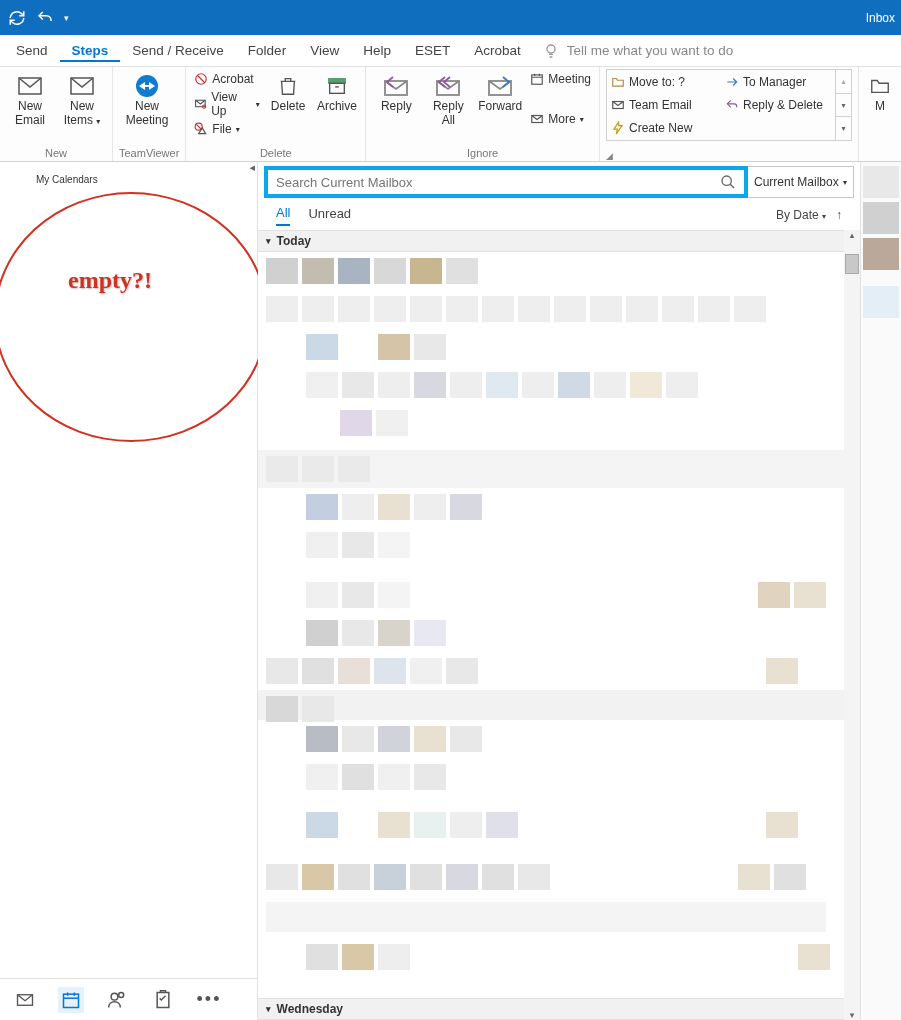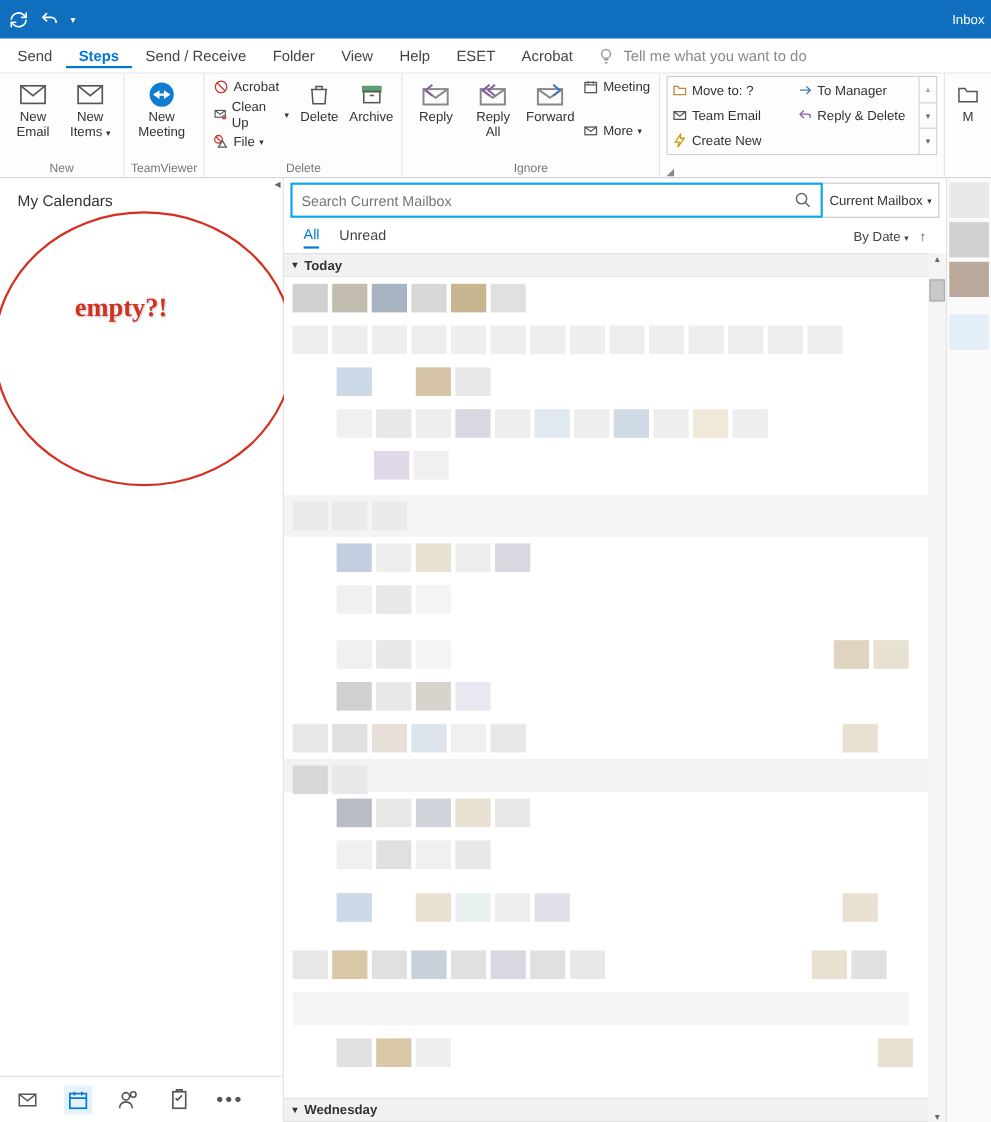--- a/index.html
+++ b/index.html
@@ -33,30 +33,30 @@
   .qs-item{width:50%;display:flex;align-items:center;gap:4px;font-size:12px;padding:2px 4px;cursor:pointer;}
   .qs-scroll{width:16px;border-left:1px solid #d0d0d0;display:flex;flex-direction:column;}
   .qs-sb{flex:1;border-bottom:1px solid #d0d0d0;display:flex;align-items:center;justify-content:center;cursor:pointer;}
   .qs-sb:last-child{border-bottom:none;}
   .launcher{font-size:9px;color:#888;cursor:pointer;float:right;margin-top:-14px;margin-right:2px;}
 
   
   .body{display:flex;height:858px;}
   .leftpane{width:258px;position:relative;border-right:1px solid #e1e1e1;}
   .collapse-btn{position:absolute;top:-1px;right:2px;font-size:11px;color:#666;cursor:pointer;}
-  .mycal{padding:12px 16px;font-size:14px;color:#333;}
+  .mycal{padding:12px 16px;font-size:10px;color:#333;margin-left:20px;}
   .annot-circle{position:absolute;top:30px;left:-6px;width:274px;height:250px;border:2px solid #d43021;border-radius:50%;}
   .annot-text{position:absolute;top:105px;left:68px;font-size:24px;color:#d43021;font-weight:600;text-shadow:1px 1px 2px rgba(0,0,0,.25);font-family:"Segoe Script","Comic Sans MS",cursive;}
   .nav-bottom{position:absolute;bottom:0;left:0;right:0;height:42px;border-top:1px solid #e1e1e1;display:flex;align-items:center;gap:20px;padding:0 12px;}
   .nav-btn{cursor:pointer;display:flex;align-items:center;justify-content:center;width:26px;height:26px;}
   .nav-btn.active{background:#e5f1fb;}
 
   .middle{flex:1;display:flex;flex-direction:column;border-right:1px solid #e1e1e1;}
   .searchbar{height:32px;margin:4px 6px 2px;display:flex;}
-  .searchbox{flex:1;border:2px solid #0ea5e9;display:flex;align-items:center;padding:0 8px;color:#888;}
+  .searchbox{flex:1;border:4px solid #0ea5e9;display:flex;align-items:center;padding:0 8px;color:#888;}
   .searchbox input{border:none;outline:none;flex:1;font-size:13px;color:#888;}
   .scope{width:106px;border:1px solid #c8c8c8;border-left:none;display:flex;align-items:center;padding:0 6px;font-size:12px;justify-content:space-between;cursor:pointer;}
   .filter-row{height:30px;display:flex;align-items:center;padding:0 18px;gap:18px;}
   .filter-tab{font-size:13px;color:#444;cursor:pointer;padding-bottom:4px;}
   .filter-tab.active{color:#0078d4;border-bottom:2px solid #0078d4;}
   .filter-right{margin-left:auto;display:flex;align-items:center;gap:10px;font-size:12px;color:#444;}
   .listwrap{flex:1;position:relative;overflow:hidden;}
   .section-hdr{background:#f1f1f1;border-top:1px solid #e1e1e1;border-bottom:1px solid #e1e1e1;padding:3px 8px;font-size:12px;font-weight:600;display:flex;align-items:center;gap:6px;cursor:pointer;}
   .blurred{height:726px;background:#fff;}
   .row{display:flex;flex-wrap:wrap;gap:0;padding:4px 6px;}
@@ -162,21 +162,21 @@
               <path d="M6 6l12 12"></path>
             </svg>
             <span>Acrobat</span>
           </div>
         <div class="sm-btn">
             <svg width="14" height="14" viewBox="0 0 24 24" fill="none" stroke="#555" stroke-width="2">
               <rect x="3" y="5" width="18" height="12"></rect>
               <path d="M3 5l9 7 9-7"></path>
               <circle cx="19" cy="17" r="3" stroke="#c33"></circle>
             </svg>
-            <span>Clean Up</span>
+            <span>View Up</span>
             <span style="font-size:8px">▾</span>
           </div>
         <div class="sm-btn">
             <svg width="14" height="14" viewBox="0 0 24 24" fill="none" stroke="#555" stroke-width="2">
               <circle cx="8" cy="8" r="6" stroke="#c33"></circle>
               <path d="M4 4l8 8" stroke="#c33"></path>
               <path d="M14 10l6 10H8z"></path>
             </svg>
             <span>File</span>
             <span style="font-size:8px">▾</span>

